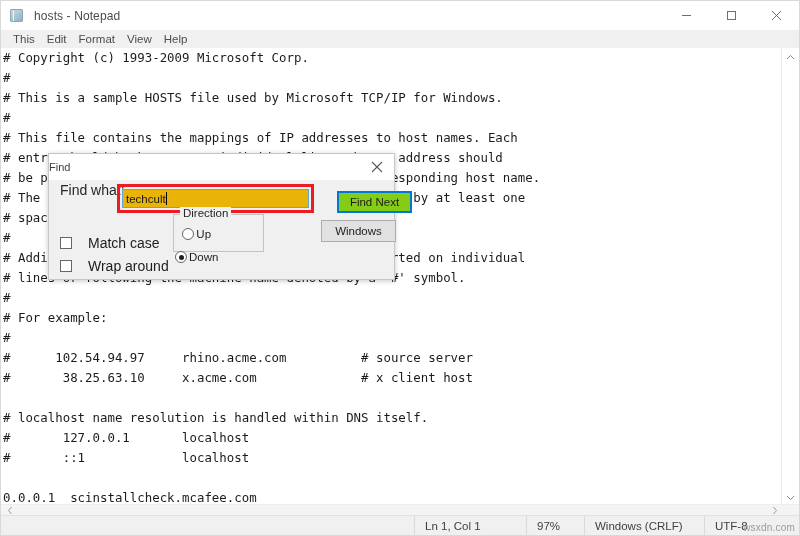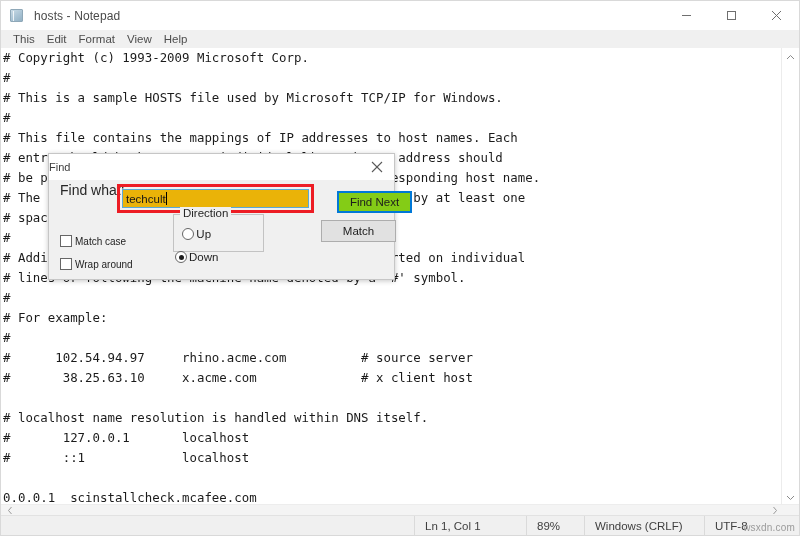--- a/index.html
+++ b/index.html
@@ -357,22 +357,22 @@
     left: 2.5px; top: 2.5px;
     width: 5px; height: 5px;
     border-radius: 50%;
     background: #1d1d1d;
   }
 
   .check-row {
     position: absolute;
     display: flex;
     align-items: center;
-    gap: 3px;
-    font-size: 10px;
+    gap: 16px;
+    font-size: 14px;
     color: #1d1d1d;
   }
   .check-row.match { left: 11px; top: 55px; }
   .check-row.wrap { left: 11px; top: 78px; }
   .checkbox {
     width: 12px; height: 12px;
     border: 1px solid #666;
     background: #fff;
     box-sizing: border-box;
     flex: 0 0 auto;
@@ -442,21 +442,21 @@
     </div>
     <div class="arrow right">
       <svg width="6" height="9" viewBox="0 0 6 9">
           <polyline points="1.5,1 4.5,4.5 1.5,8" fill="none" stroke="#9a9a9a" stroke-width="1"></polyline>
         </svg>
     </div>
   </div>
 
   <div class="statusbar">
     <div class="status-cell ln">Ln 1, Col 1</div>
-    <div class="status-cell zoom">89%</div>
+    <div class="status-cell zoom">97%</div>
     <div class="status-cell eol">Windows (CRLF)</div>
     <div class="status-cell enc">UTF-8</div>
   </div>
   <div class="watermark">wsxdn.com</div>
 
   <div class="find-dialog">
     <div class="find-titlebar">
       <div class="find-title">Find</div>
       <div class="find-close">
         <svg width="12" height="12" viewBox="0 0 12 12">
@@ -472,21 +472,21 @@
       </div>
 
       <div class="find-input-highlight"></div>
 
       <div class="find-input">
         <span class="val">techcult</span>
         <span class="caret"></span>
       </div>
 
       <div class="btn find-next">Find Next</div>
-      <div class="btn cancel">Match</div>
+      <div class="btn cancel">Windows</div>
 
       <div class="direction-group"></div>
       <div class="direction-legend">Direction</div>
       <div class="radio-row">
         <div class="radio-opt">
           <span class="radio"></span>
           <span>Up</span>
         </div>
         <div class="radio-opt">
           <span class="radio checked"></span>

